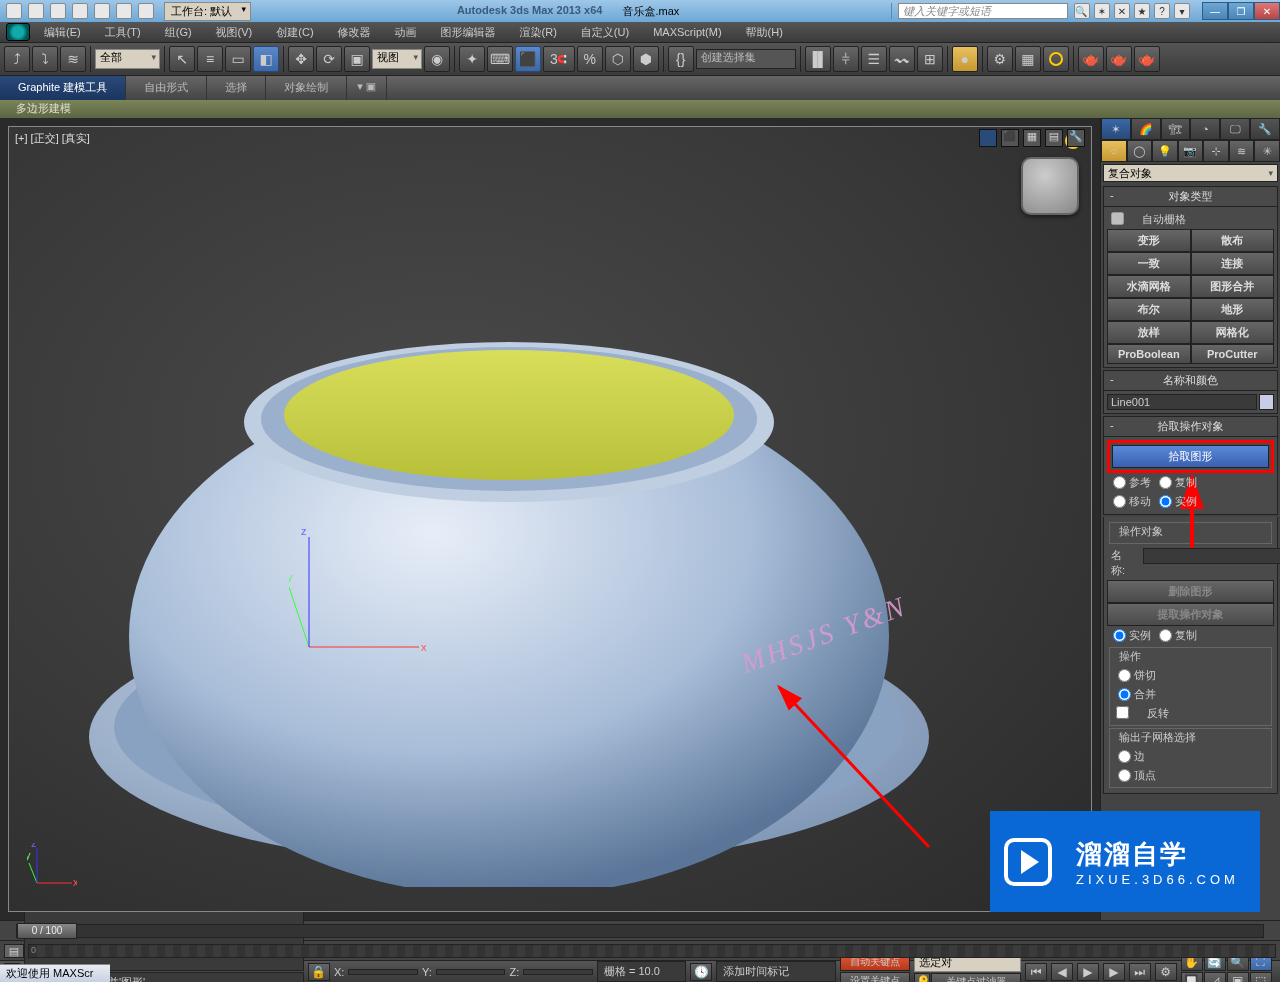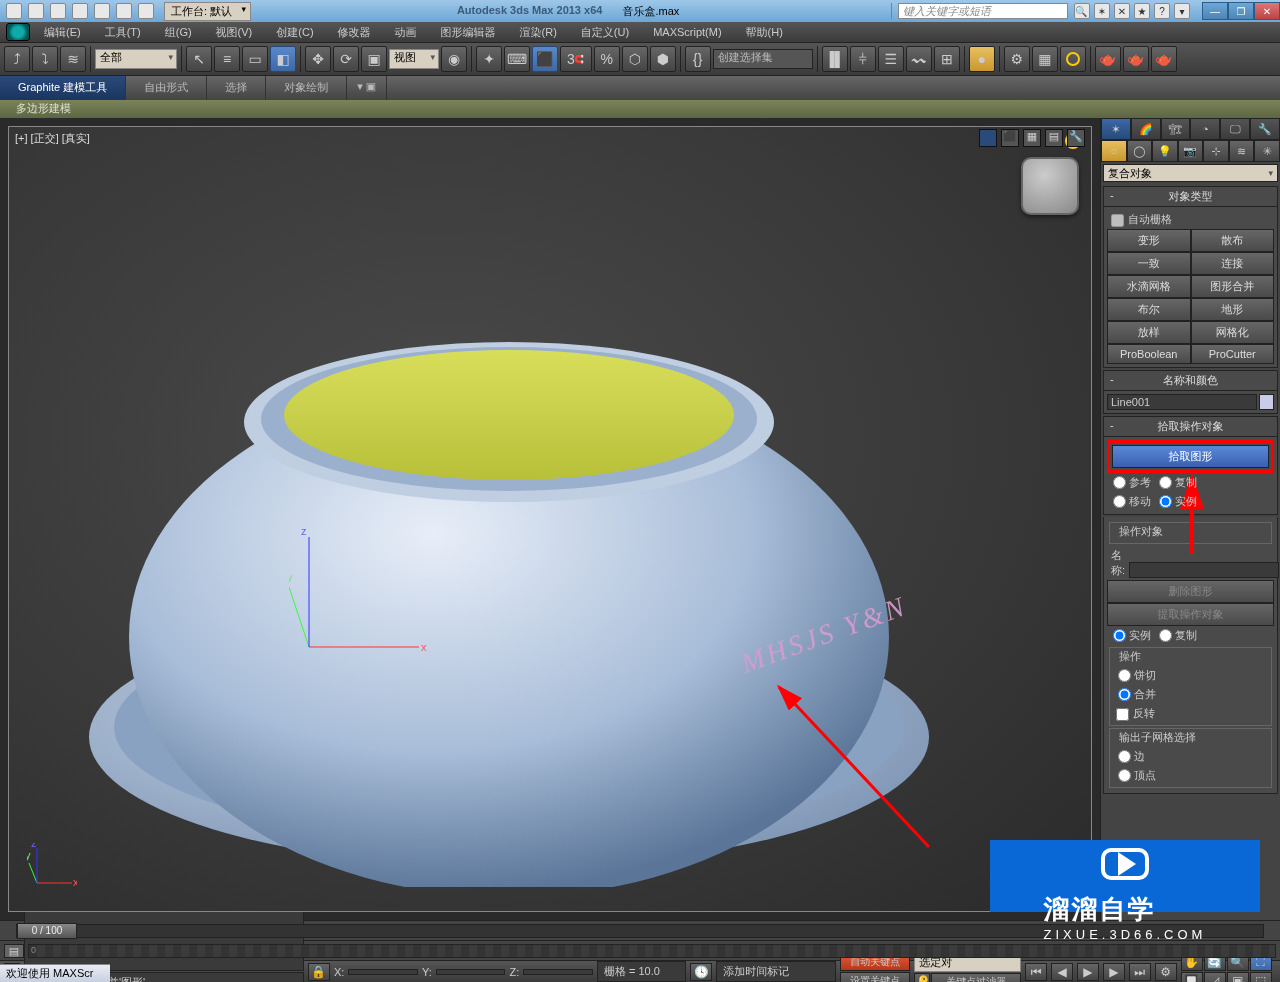--- a/index.html
+++ b/index.html
@@ -63,25 +63,25 @@
 .cmd .tabs-row span.active{background:linear-gradient(#3a68a8,#284a7a);}
 .cmd .tabs-row.sub span{background:linear-gradient(#666,#444);}
 .cmd .tabs-row.sub span.active{background:linear-gradient(#e8c060,#c89830);}
 .cmd .panel-body{flex:1;overflow-y:auto;padding:0;}
 .cmd .combo-full{margin:2px;height:18px;background:#d8d0c0;border:1px solid #222;color:#000;padding:0 4px;display:flex;align-items:center;justify-content:space-between;}
 .cmd .combo-full::after{content:"▾";font-size:9px;color:#555;}
 .cmd .rollout{margin:2px 2px;}
 .cmd .rollout-hd{background:#4a4a4a;color:#ddd;text-align:center;padding:2px;border:1px solid #222;position:relative;}
 .cmd .rollout-hd::before{content:"-";position:absolute;left:6px;}
 .cmd .rollout-bd{background:#4a4a4a;border:1px solid #222;border-top:none;padding:3px;}
-.cmd .btn-row{display:flex;gap:0;}
+.cmd .btn-row{display:flex;gap:0;font-weight:bold;}
 .cmd .pbtn{flex:1;background:linear-gradient(#666,#4a4a4a);border:1px solid #222;color:#ddd;text-align:center;padding:3px 0;cursor:default;}
 .cmd .pbtn.blue{background:linear-gradient(#5a88d8,#3a60b0);color:#fff;}
 .cmd .pbtn.disabled{color:#888;}
-.cmd .chk-row{display:flex;align-items:flex-end;gap:4px;padding:2px 4px;}
+.cmd .chk-row{display:flex;align-items:flex-start;gap:18px;padding:2px 4px;}
 .cmd input[type=text]{background:#3a3a3a;border:1px solid #222;color:#ccc;height:16px;padding:0 3px;}
 .cmd .color-swatch{width:22px;height:16px;background:#c8cce8;border:1px solid #222;}
 .cmd .listbox{background:#3a3a3a;border:1px solid #222;height:70px;padding:2px 4px;color:#ccc;overflow:hidden;}
 .cmd .radio-row{display:flex;gap:8px;padding:2px 6px;}
 .cmd .radio-row label{display:flex;align-items:center;gap:3px;}
 .cmd .radio-row input{margin:0;}
 .cmd .fieldset{border:1px solid #666;margin:2px;padding:2px;}
 .cmd .fieldset .legend{color:#ccc;margin:-8px 0 2px 4px;background:#4a4a4a;display:inline-block;padding:0 3px;}
 .red-box{border:3px solid #f00;}
 
@@ -97,21 +97,21 @@
 .status2 .icon-stack{display:flex;flex-direction:column;gap:1px;}
 .status2 .mini{width:16px;height:8px;background:#666;border:1px solid #222;}
 .status2 .statustext{flex:0 0 260px;background:#3a3a3a;border:1px solid #222;padding:2px 6px;color:#ccc;}
 .status2 .coord{background:#3a3a3a;border:1px solid #222;padding:2px 6px;color:#ccc;width:70px;}
 .status2 .sbtn{width:22px;height:18px;background:linear-gradient(#666,#444);border:1px solid #222;display:flex;align-items:center;justify-content:center;color:#ccc;font-size:12px;}
 .status2 .sbtn.red{background:linear-gradient(#e05a3a,#b8371a);}
 .status2 .sbtn.accentblue{background:linear-gradient(#5a88c8,#3c68a8);}
 .status2 .dropdown{background:#d8d0c0;border:1px solid #888;color:#000;padding:1px 4px;}
 
 
-.brand-overlay{position:absolute;right:20px;bottom:70px;width:270px;height:72px;background:#0a68d6;display:flex;align-items:center;gap:12px;padding:8px 14px;color:#fff;pointer-events:none;flex-direction:column;}
+.brand-overlay{position:absolute;right:20px;bottom:70px;width:270px;height:101px;background:#0a68d6;display:flex;align-items:center;gap:24px;padding:8px 14px;color:#fff;pointer-events:none;}
 .brand-overlay .play{width:48px;height:48px;border:4px solid #fff;border-radius:10px;display:flex;align-items:center;justify-content:center;}
 .brand-overlay .play::before{content:"";border-left:18px solid #fff;border-top:12px solid transparent;border-bottom:12px solid transparent;margin-left:4px;}
 .brand-overlay .txt .big{font-size:26px;font-weight:bold;letter-spacing:2px;}
 .brand-overlay .txt .sm{font-size:13px;letter-spacing:4px;}
 
 .prompt-bar{position:absolute;left:0;bottom:0;height:18px;background:linear-gradient(#e8ecf4,#c8d0e0);display:flex;align-items:center;padding:0 6px;gap:4px;color:#000;border-top:1px solid #888;}
 
 
 .bowl { position:absolute; left:50px; top:160px; width:900px; height:600px; }
 </style>
@@ -164,21 +164,21 @@
   <span class="menu-item">自定义(U)</span>
   <span class="menu-item">MAXScript(M)</span>
   <span class="menu-item">帮助(H)</span>
 </div>
 
 <div class="toolbar">
   <div class="tbtn">⤴</div>
   <div class="tbtn">⤵</div>
   <div class="tbtn">≋</div>
   <div class="sep"></div>
-  <div class="combo" style="width:82px">全部</div>
+  <div class="combo" style="width:65px">全部</div>
   <div class="sep"></div>
   <div class="tbtn">↖</div>
   <div class="tbtn">≡</div>
   <div class="tbtn">▭</div>
   <div class="tbtn active">◧</div>
   <div class="sep"></div>
   <div class="tbtn">✥</div>
   <div class="tbtn">⟳</div>
   <div class="tbtn">▣</div>
   <div class="combo" style="width:50px">视图</div>

